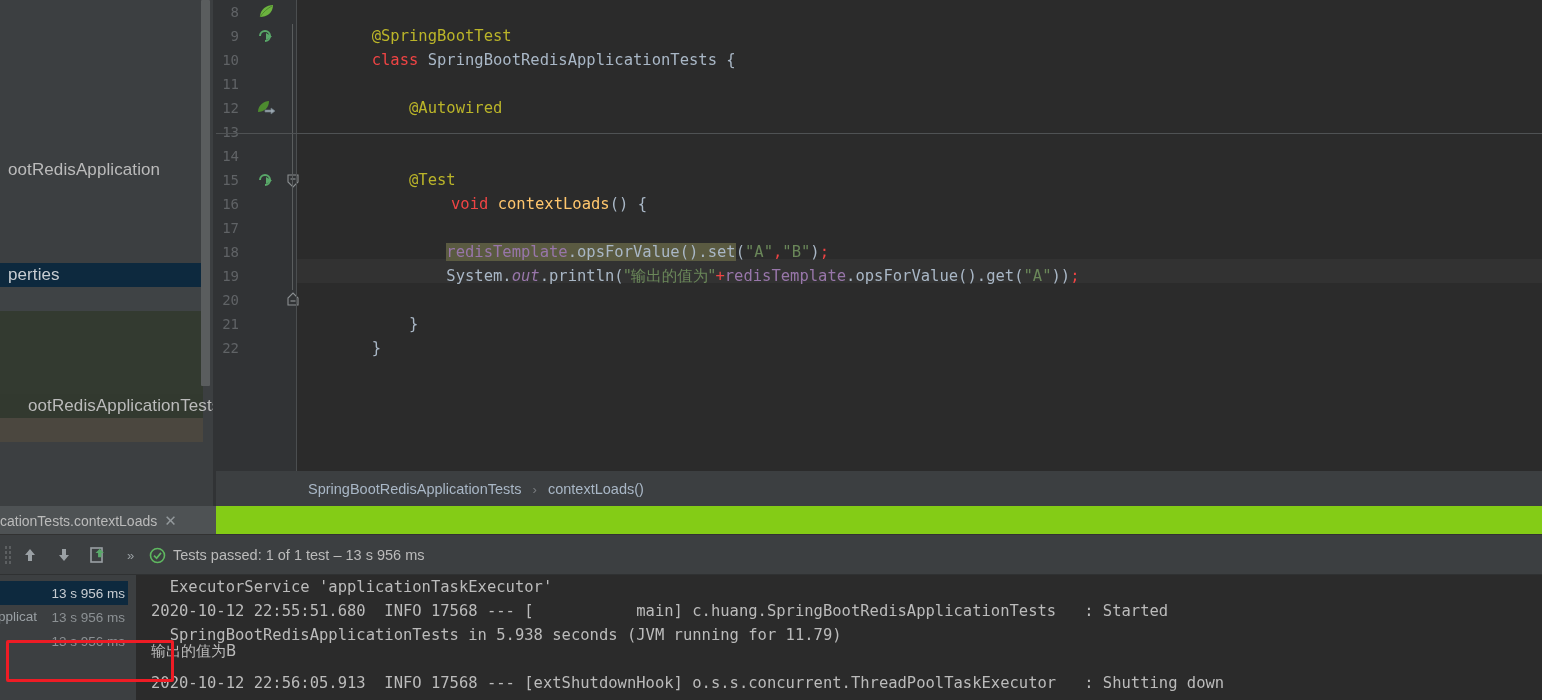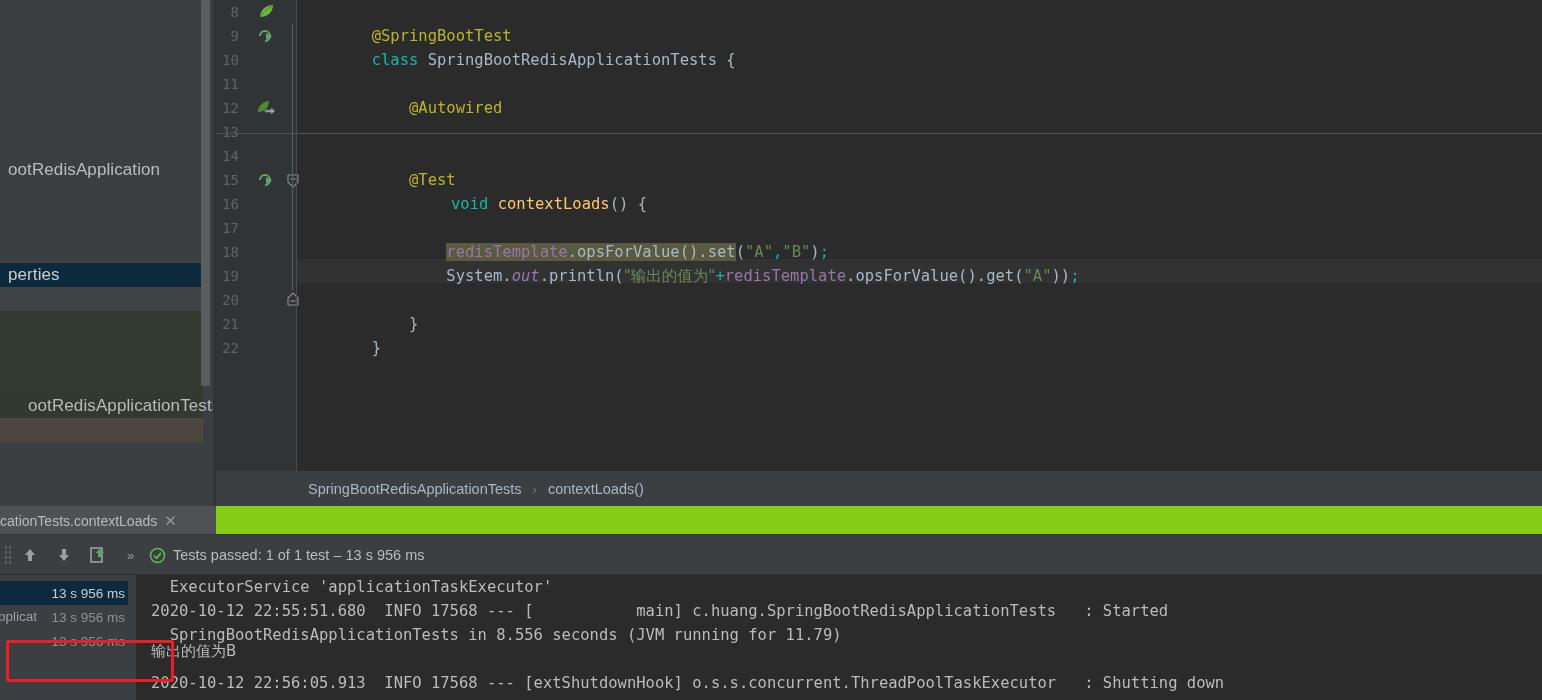--- a/index.html
+++ b/index.html
@@ -75,21 +75,21 @@
   }
   .cline { position:absolute; left:0; height:24px; line-height:24px; }
   .caret-line {
     position:absolute; left:81px; right:0; height:24px; background:#323232;
   }
   #editor-hsep {
     position:absolute; left:0; top:133px; right:0; height:1px; background:#4f5254;
   }
   
   .t-anno  { color:#bbb529; }
-  .t-kw    { color:#14b8a6;text-align:right; }
+  .t-kw    { color:#ef4444;text-align:right; }
   .t-cls   { color:#a9b7c6; }
   .t-field { color:#9876aa; }
   .t-meth  { color:#ffc66d; }
   .t-str   { color:#6a8759; }
   .t-ident { color:#a9b7c6; }
   .t-static{ color:#9876aa; font-style:italic; }
   .hl-usage { background:#5a5a41; }
   .t-paren { color:#a9b7c6; }
 
   
@@ -351,21 +351,21 @@
       </div>
       <div class="tt-row" style="top:54px;">
         <span>13 s 956 ms</span>
       </div>
     </div>
     <div id="tt-divider"></div>
 
     <div id="console">
       <div class="cons-line" style="top:0px;left:14px;">  ExecutorService 'applicationTaskExecutor'</div>
       <div class="cons-line" style="top:24px;left:14px;">2020-10-12 22:55:51.680  INFO 17568 --- [           main] c.huang.SpringBootRedisApplicationTests   : Started</div>
-      <div class="cons-line" style="top:48px;left:14px;">  SpringBootRedisApplicationTests in 8.556 seconds (JVM running for 11.79)</div>
+      <div class="cons-line" style="top:48px;left:14px;">  SpringBootRedisApplicationTests in 5.938 seconds (JVM running for 11.79)</div>
       <div class="cons-line cn-cjk" style="top:64px;left:14px;font-size:15px;">输出的值为B</div>
       <div class="cons-line" style="top:96px;left:14px;">2020-10-12 22:56:05.913  INFO 17568 --- [extShutdownHook] o.s.s.concurrent.ThreadPoolTaskExecutor   : Shutting down</div>
     </div>
 
     <div id="redbox" style="left:6px;top:134px;width:168px;height:42px;"></div>
   </div>
 
 </div>
 
 </body></html>

